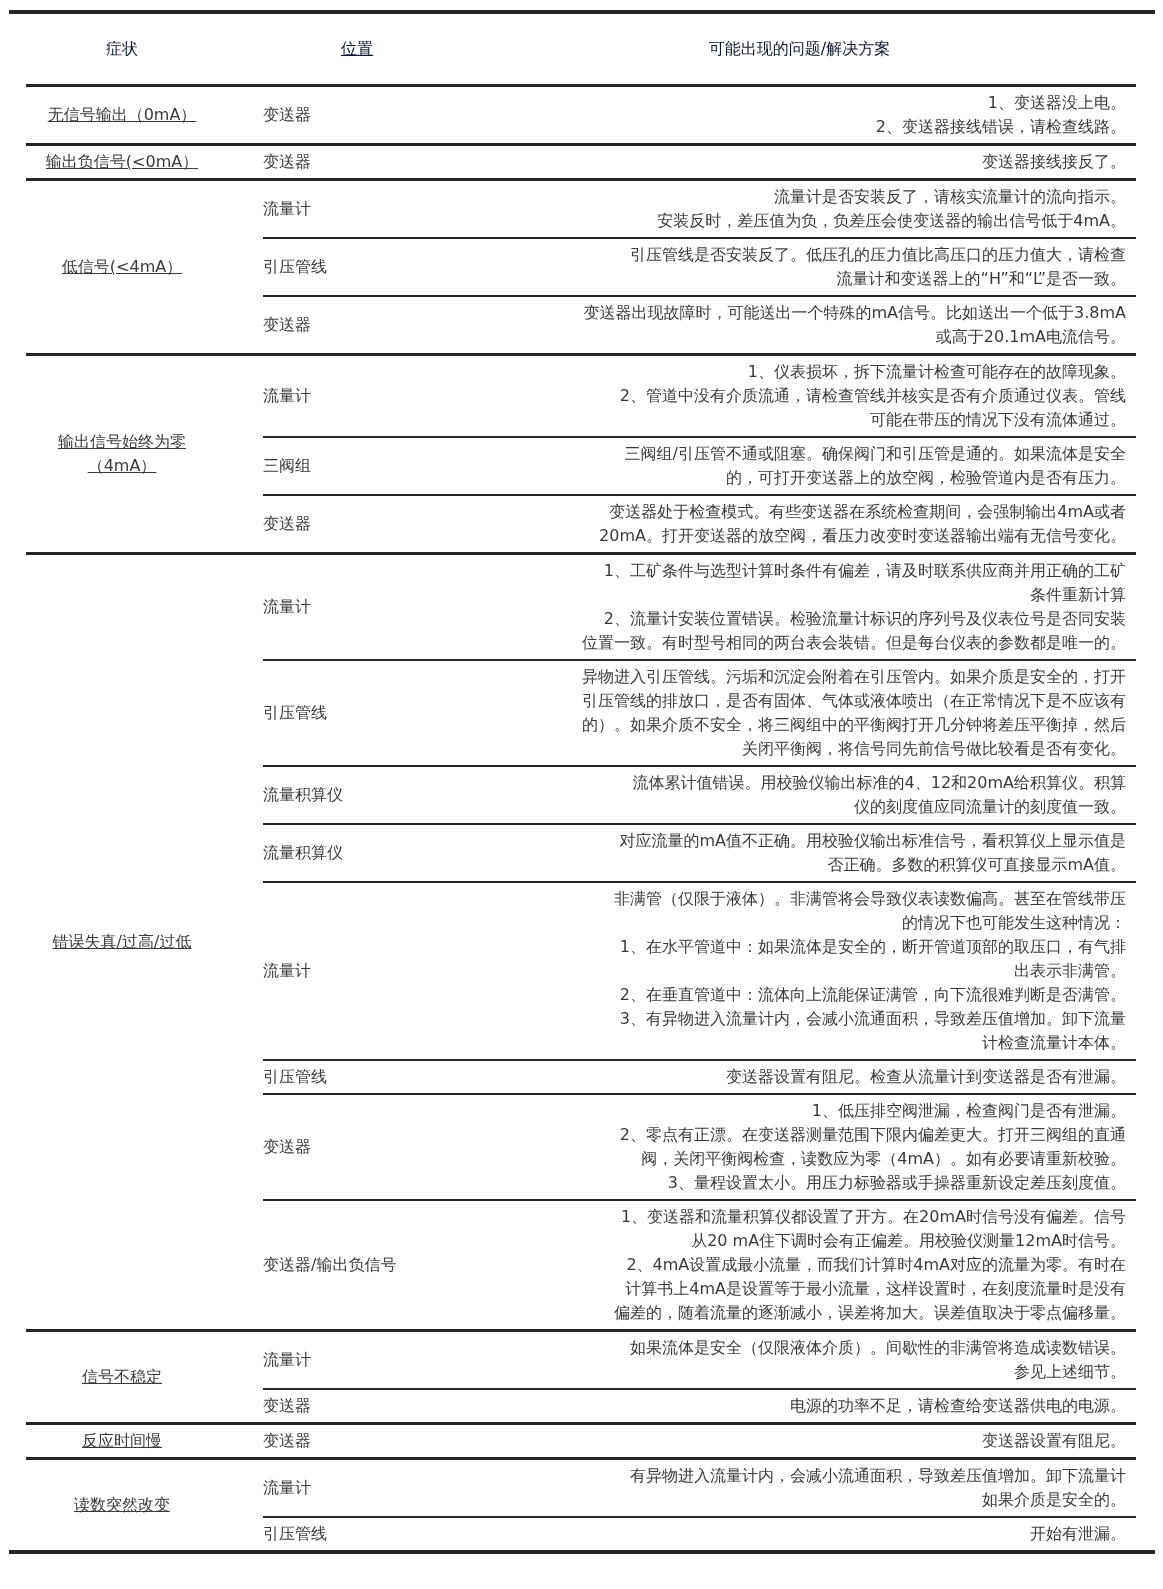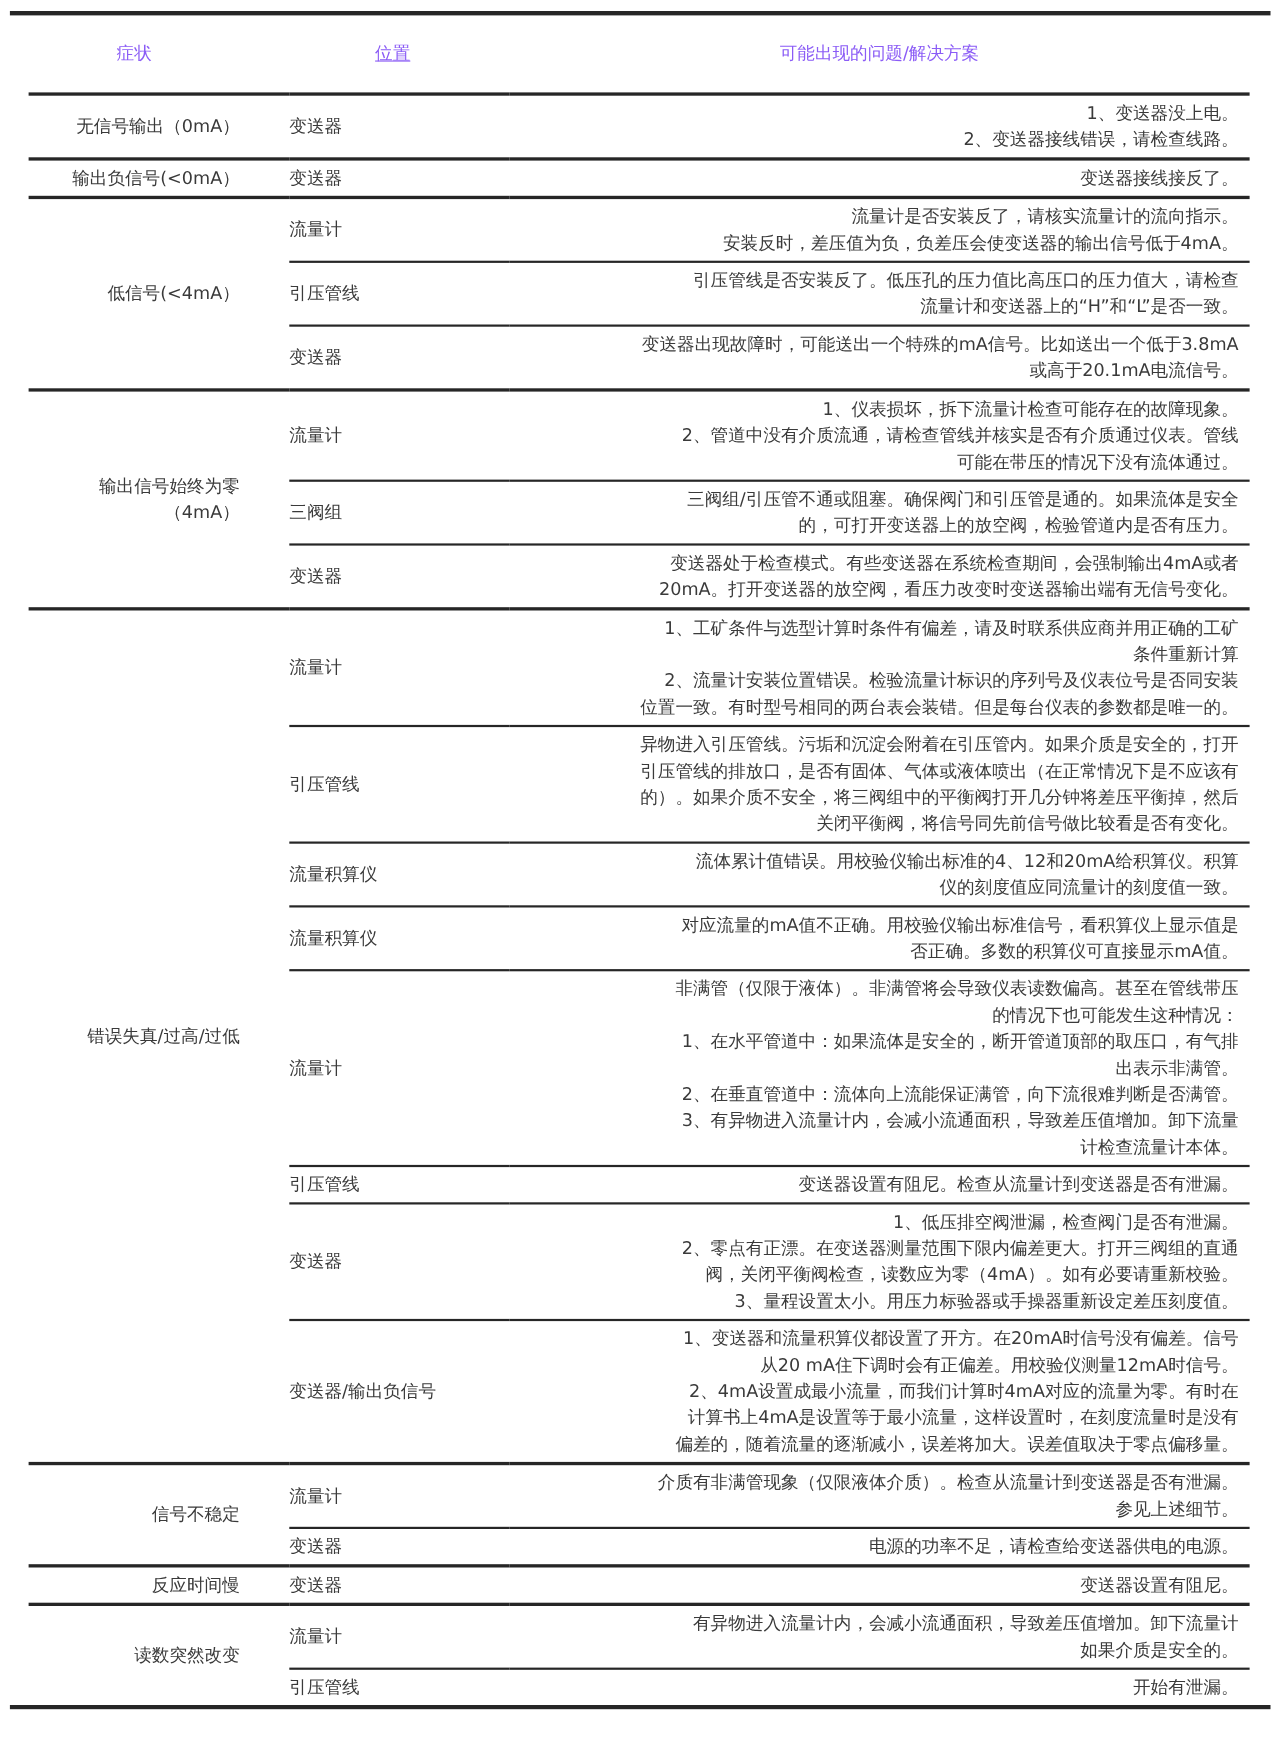--- a/index.html
+++ b/index.html
@@ -32,36 +32,37 @@
     margin-left: 26px;
     font-size: 16px;
     line-height: 24px;
   }
   col.w1 { width: 237px; }
   col.w2 { width: 200px; }
   col.w3 { width: 673px; }
   thead th {
     font-weight: 400;
     font-size: 16px;
-    color: #8b5cf6;
+    color: #0f172a;
     height: 70px;
     vertical-align: middle;
     padding: 0;
   }
   thead th.c1h { padding-right: 45px; }
   thead th.c2h { padding-right: 12px; text-decoration: underline; }
   tbody td {
     vertical-align: middle;
   }
   tr.sec > td { border-top: 3px solid #262626; }
   tr.sub > td { border-top: 2px solid #262626; }
   td.c1 {
-    text-align: right;
+    text-align: center;
     padding: 4px 45px 4px 0;
     white-space: pre-line;
+    text-decoration: underline;
   }
   td.c2 {
     padding: 4px 12px 4px 0;
   }
   td.c3 {
     text-align: right;
     padding: 4px 10px 4px 108px;
     white-space: pre-line;
   }
 </style>
@@ -186,21 +187,21 @@
         <td class="c3">1、变送器和流量积算仪都设置了开方。在20mA时信号没有偏差。信号
 从20 mA住下调时会有正偏差。用校验仪测量12mA时信号。
 2、4mA设置成最小流量，而我们计算时4mA对应的流量为零。有时在
 计算书上4mA是设置等于最小流量，这样设置时，在刻度流量时是没有
 偏差的，随着流量的逐渐减小，误差将加大。误差值取决于零点偏移量。</td>
       </tr>
 
       <tr class="sec">
         <td class="c1" rowspan="2">信号不稳定</td>
         <td class="c2">流量计</td>
-        <td class="c3">介质有非满管现象（仅限液体介质）。检查从流量计到变送器是否有泄漏。
+        <td class="c3">如果流体是安全（仅限液体介质）。间歇性的非满管将造成读数错误。
 参见上述细节。</td>
       </tr>
       <tr class="sub">
         <td class="c2">变送器</td>
         <td class="c3">电源的功率不足，请检查给变送器供电的电源。</td>
       </tr>
 
       <tr class="sec">
         <td class="c1" rowspan="1">反应时间慢</td>
         <td class="c2">变送器</td>

